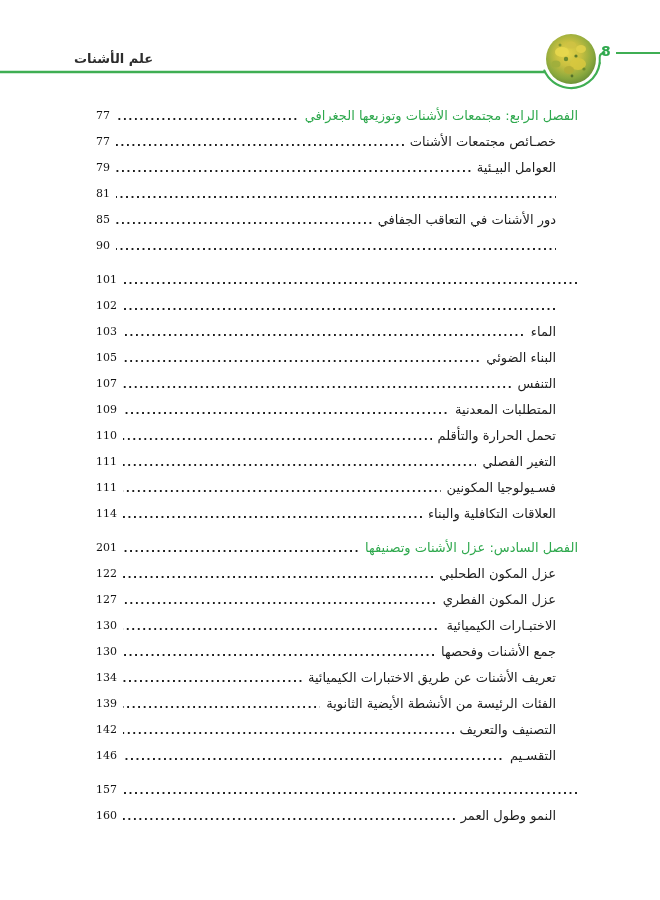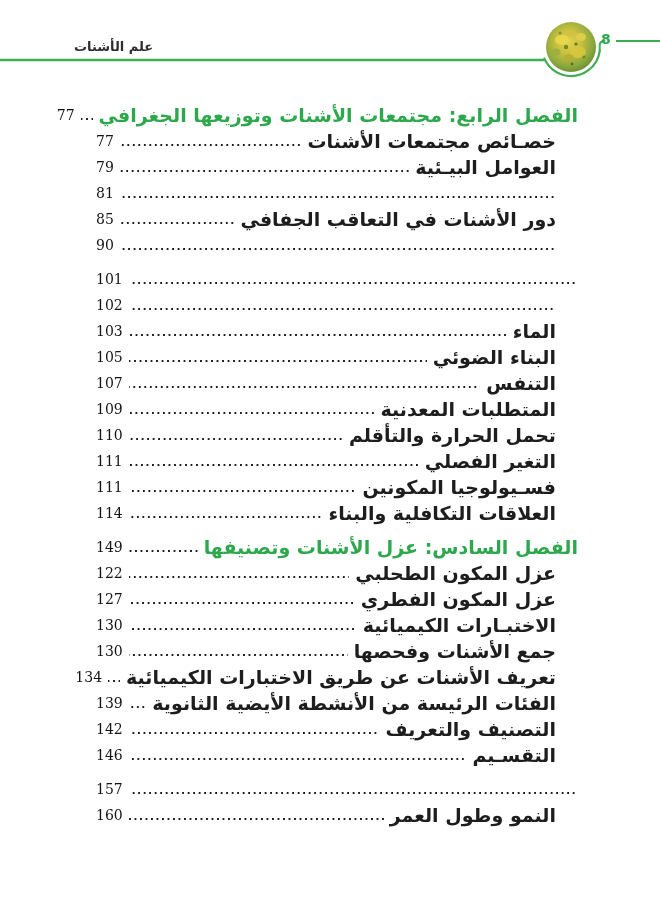--- a/index.html
+++ b/index.html
@@ -2,44 +2,44 @@
 <html lang="ar"><head>
 <meta charset="utf-8">
 <style>
   html,body{margin:0;padding:0}
   body{
     width:660px;height:900px;position:relative;overflow:hidden;
     background:#ffffff;
     font-family:"DejaVu Sans",sans-serif;
   }
   
-  .hdr{position:absolute;top:0;left:0;width:660px;height:100px}
+  .hdr{position:absolute;top:12px;left:0;width:660px;height:100px}
   .hdr svg{position:absolute;top:0;left:0;display:block}
   .book-title{
     position:absolute;top:39px;left:74px;
     font-size:13px;font-weight:bold;color:#2e2e2e;letter-spacing:.2px;
     direction:rtl;
   }
   .hdr-pagenum{
     position:absolute;top:31px;left:601px;
     font-size:14px;font-weight:bold;color:#2ea84d;
   }
   
   .toc{
     position:absolute;top:102px;left:96px;width:482px;
     direction:rtl;
   }
   .row{display:flex;align-items:center;height:26px}
   .row .title{
-    font-size:19px;font-weight:bold;color:#1d1d1d;
+    font-size:13px;font-weight:normal;color:#1d1d1d;
     white-space:nowrap;margin-left:6px;
   }
   .row .num{
     font-family:"DejaVu Serif","Liberation Serif",serif;
-    font-size:14px;color:#141414;margin-right:6px;direction:ltr;
+    font-size:11px;color:#141414;margin-right:6px;direction:ltr;
   }
   .row.chapter .title{color:#2ea84d}
   .row.item{padding-right:22px}
   .row.chapter{margin-top:8px}
   section:first-child .row.chapter{margin-top:0}
   .dots{
     flex:1;align-self:flex-end;height:4px;margin-bottom:7px;min-width:12px;
     background-image:radial-gradient(circle,#1c1c1c 1.1px,transparent 1.45px);
     background-size:5.5px 4px;background-repeat:repeat-x;background-position:center bottom;
   }
@@ -163,21 +163,21 @@
       <div class="row item">
         <span class="title">العلاقات التكافلية والبناء</span>
         <span class="dots"></span>
         <span class="num">114</span>
       </div>
     </section>
     <section>
       <div class="row chapter">
         <span class="title">الفصل السادس: عزل الأشنات وتصنيفها</span>
         <span class="dots"></span>
-        <span class="num">149</span>
+        <span class="num">201</span>
       </div>
       <div class="row item">
         <span class="title">عزل المكون الطحلبي</span>
         <span class="dots"></span>
         <span class="num">122</span>
       </div>
       <div class="row item">
         <span class="title">عزل المكون الفطري</span>
         <span class="dots"></span>
         <span class="num">127</span>

